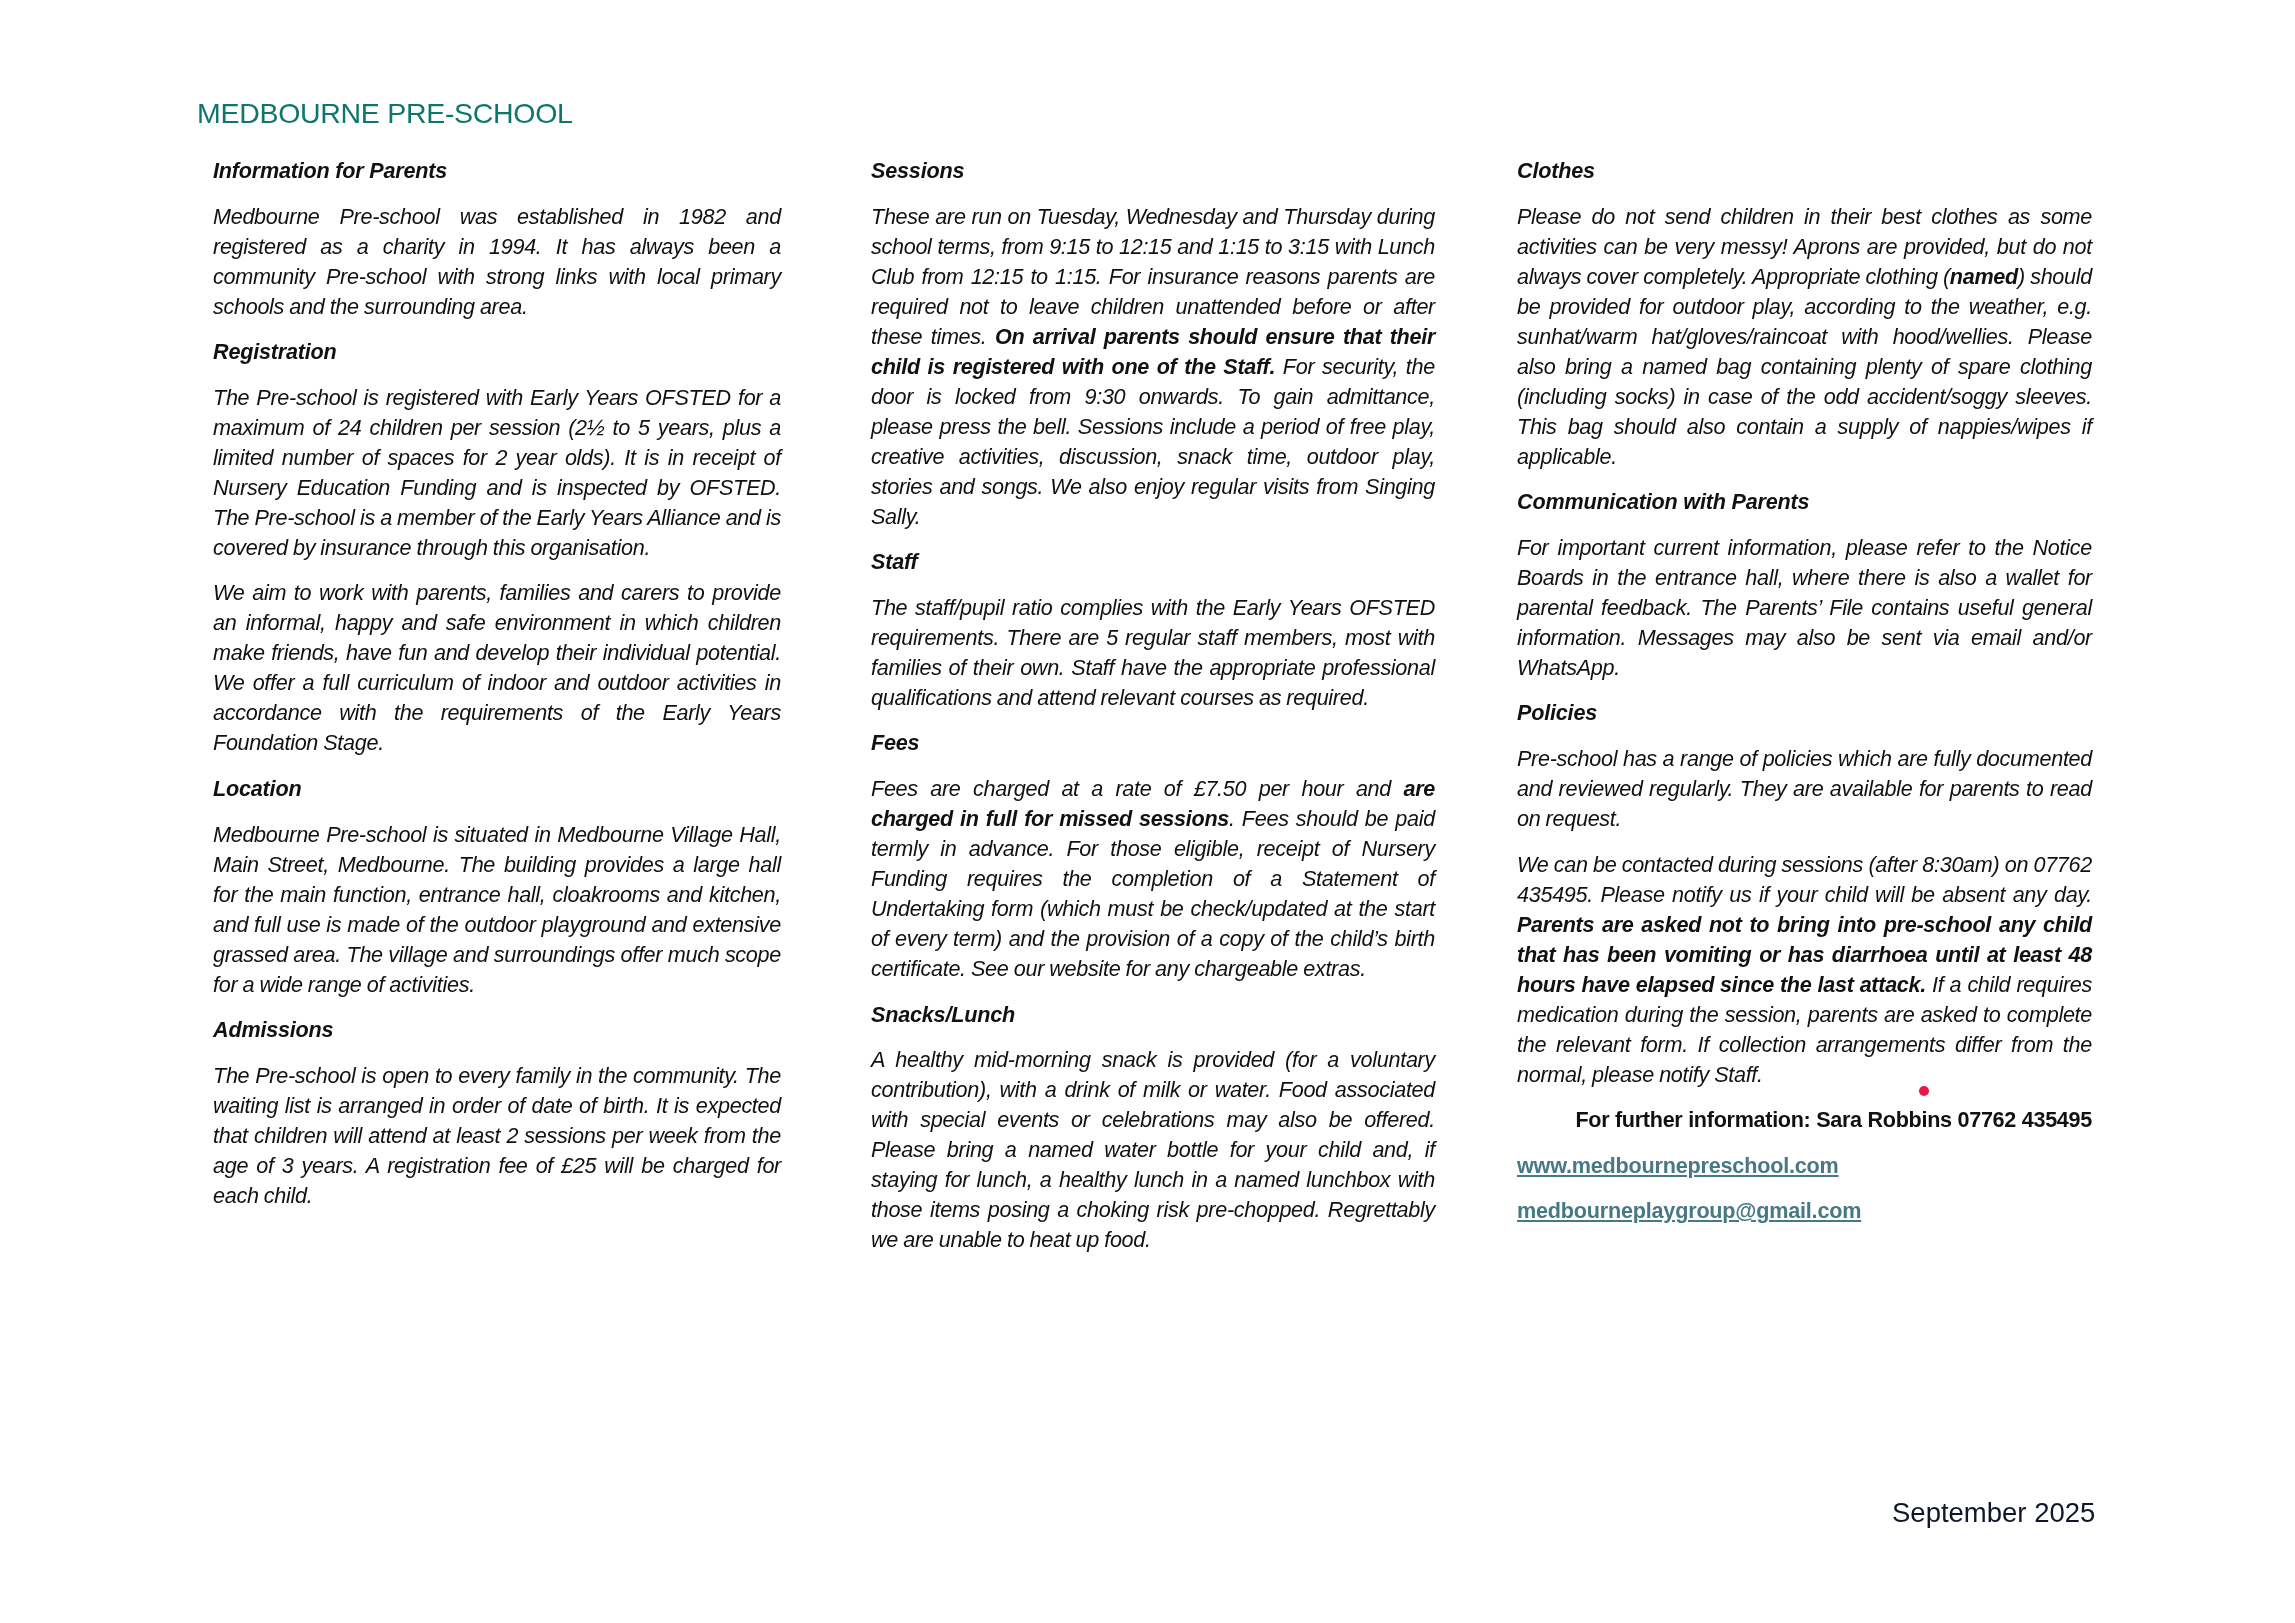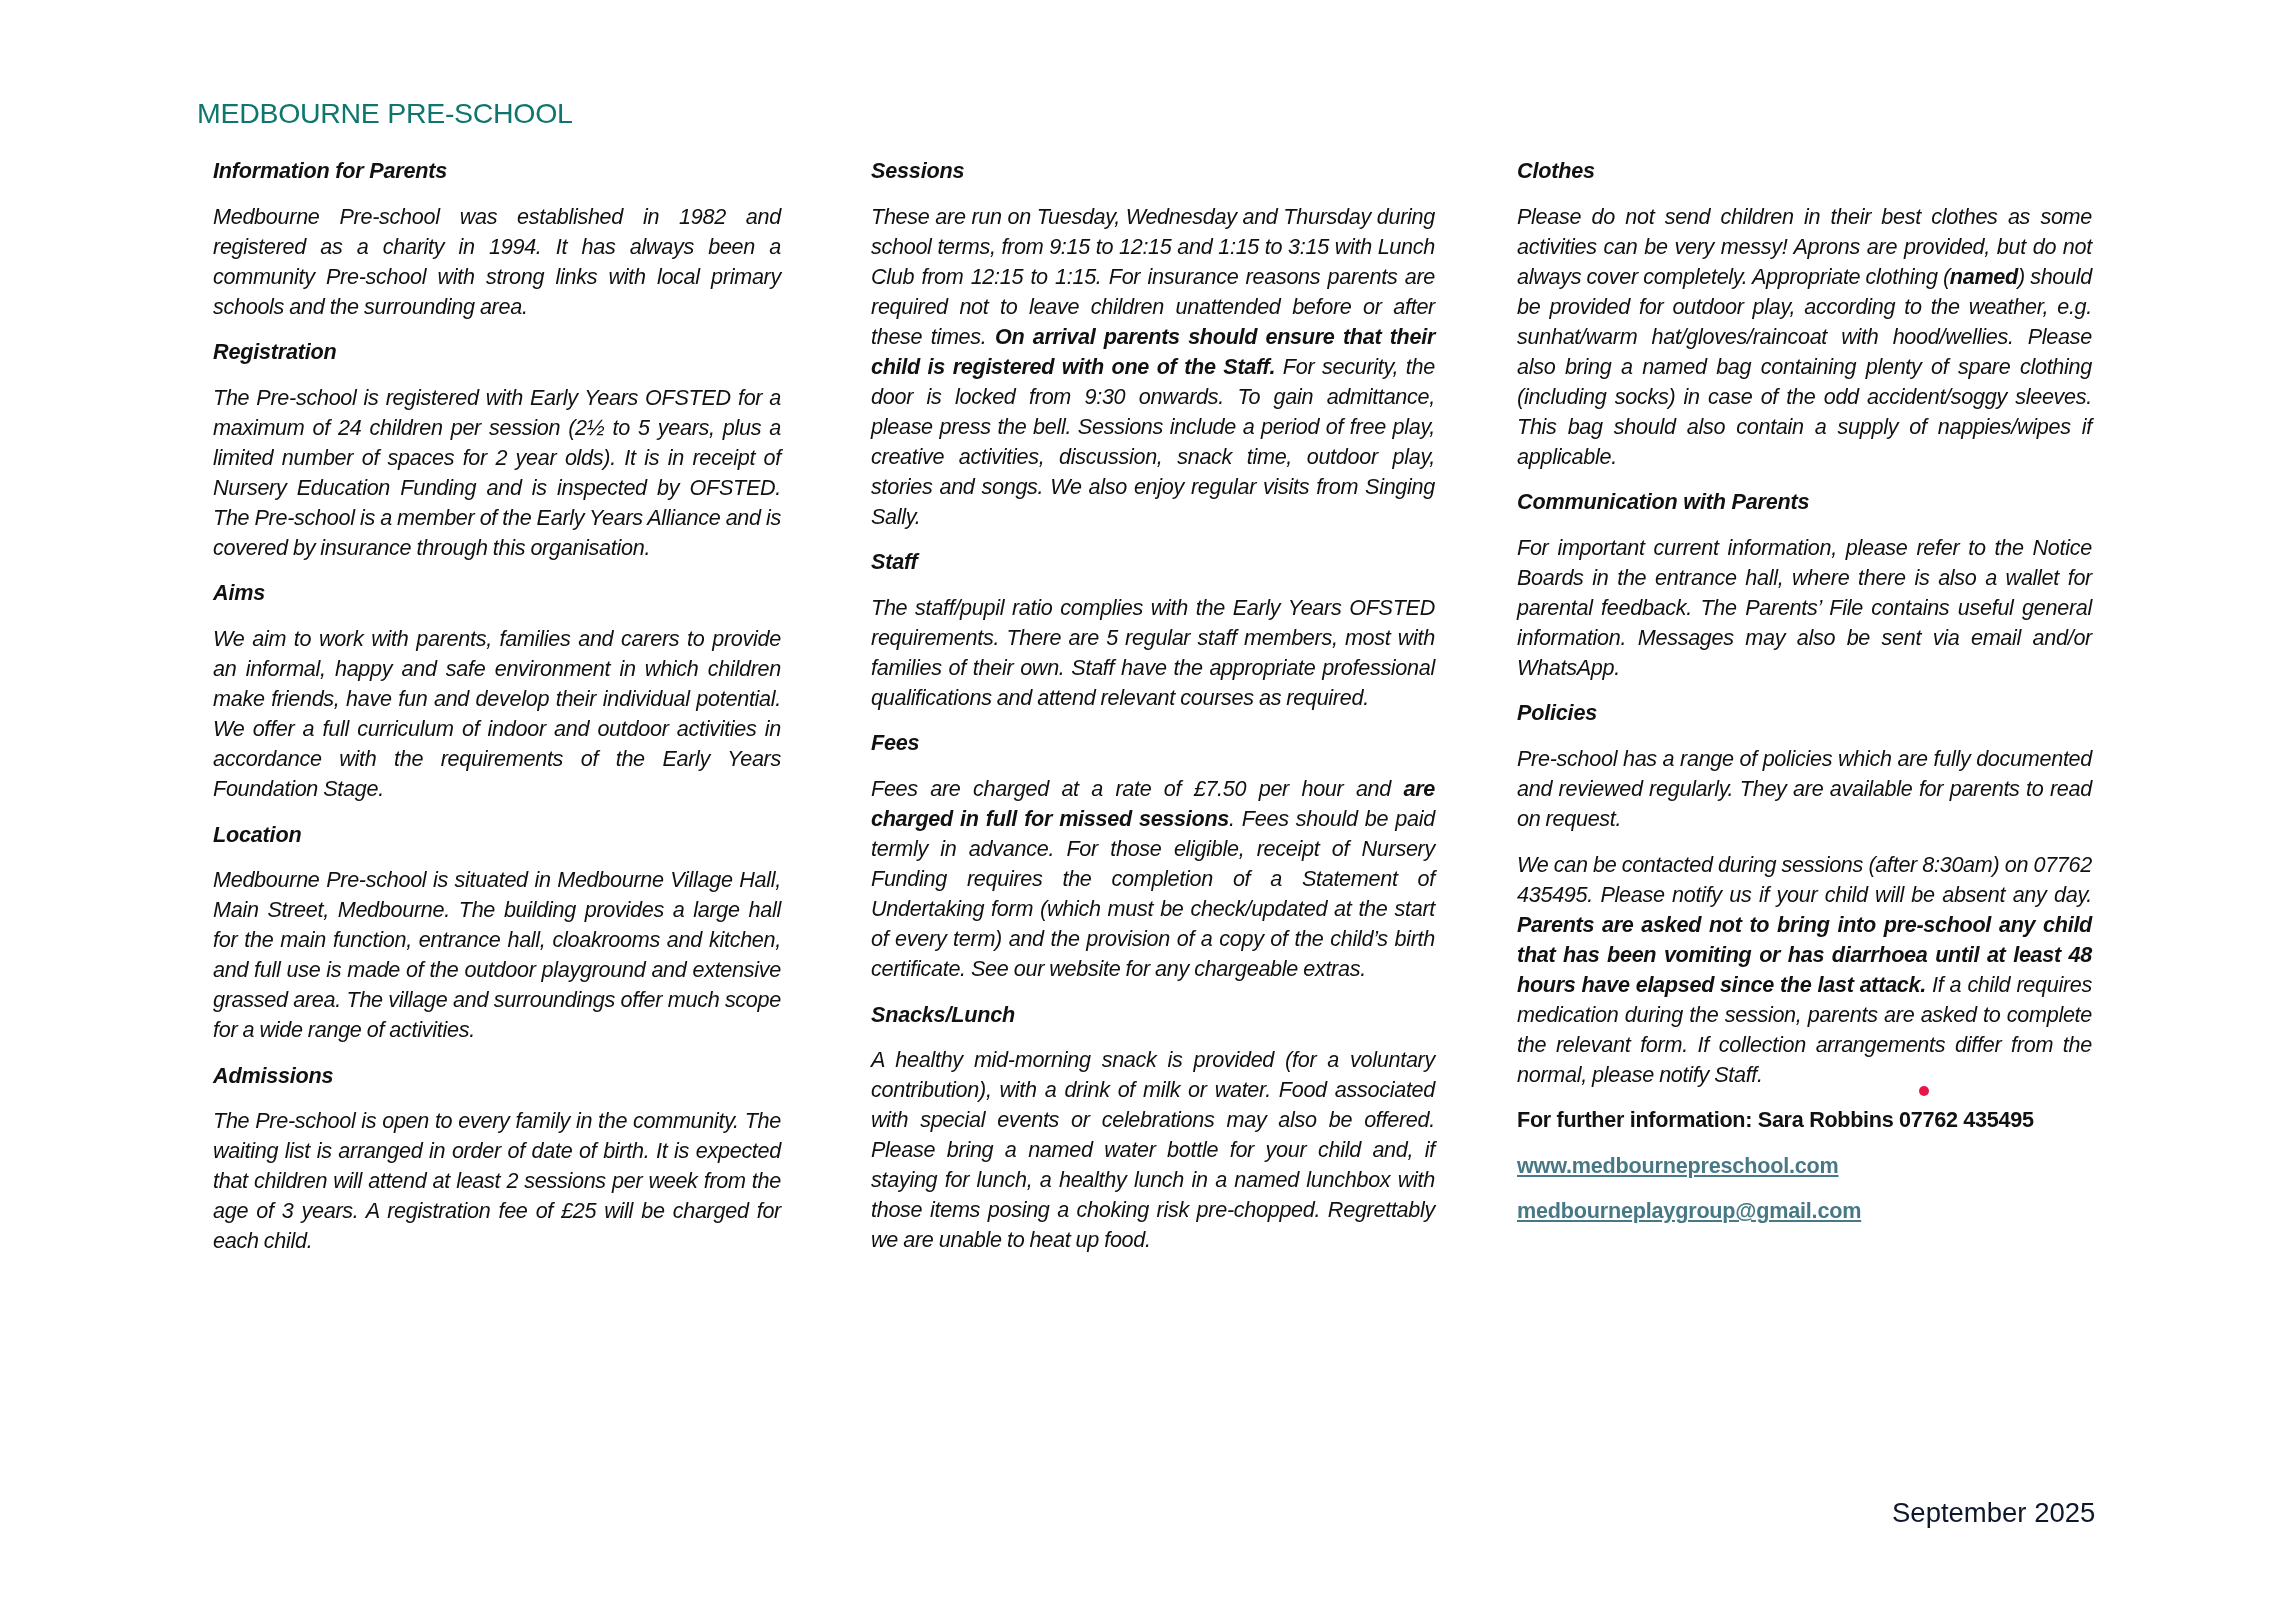--- a/index.html
+++ b/index.html
@@ -24,20 +24,21 @@
     margin: 0 0 15.6px 0; letter-spacing: -0.2px;
   }
   .section-body {
     font-size: 21.6px; line-height: 30px; text-align: justify;
     margin: 0 0 15.6px 0; letter-spacing: -0.3px; word-spacing: -0.5px;
   }
   .section-body b { font-weight: 700; }
   .contact-line {
     font-size: 21.6px; font-weight: 700; line-height: 30px; margin: 0 0 15.6px 0;
     letter-spacing: -0.3px;
+    text-align: right;
   }
   .link {
     display: inline-block; font-size: 21.6px; font-weight: 700; line-height: 30px;
     color: #467886; text-decoration: underline; margin: 0 0 15.6px 0; cursor: pointer;
     letter-spacing: -0.2px;
   }
   .footer-date {
     position: absolute; left: 1892px; top: 1497px;
     font-size: 27.5px; color: #0f172a;
   }
@@ -55,21 +56,20 @@
 <div class="column col-1">
   <div class="section">
     <div class="section-heading">Information for Parents</div>
     <div class="section-body"><span>Medbourne Pre-school was established in 1982 and registered as a charity in 1994.  It has always been a community Pre-school with strong links with local primary schools and the surrounding area.</span></div>
   </div>
   <div class="section">
     <div class="section-heading">Registration</div>
     <div class="section-body"><span>The Pre-school is registered with Early Years OFSTED for a maximum of 24 children per session (2½ to 5 years, plus a limited number of spaces for 2 year olds).  It is in receipt of Nursery Education Funding and is inspected by OFSTED.  The Pre-school is a member of the Early Years Alliance and is covered by insurance through this organisation.</span></div>
   </div>
   <div class="section">
-    <div class="section-heading">Aims</div>
     <div class="section-body"><span>We aim to work with parents, families and carers to provide an informal, happy and safe environment in which children make friends, have fun and develop their individual potential.  We offer a full curriculum of indoor and outdoor activities in accordance with the requirements of the Early Years Foundation Stage.</span></div>
   </div>
   <div class="section">
     <div class="section-heading">Location</div>
     <div class="section-body"><span>Medbourne Pre-school is situated in Medbourne Village Hall, Main Street, Medbourne.  The building provides a large hall for the main function, entrance hall, cloakrooms and kitchen, and full use is made of the outdoor playground and extensive grassed area.  The village and surroundings offer much scope for a wide range of activities.</span></div>
   </div>
   <div class="section">
     <div class="section-heading">Admissions</div>
     <div class="section-body"><span>The Pre-school is open to every family in the community.  The waiting list is arranged in order of date of birth. It is expected that children will attend at least 2 sessions per week from the age of 3 years.  A registration fee of £25 will be charged for each child.</span></div>
   </div>

